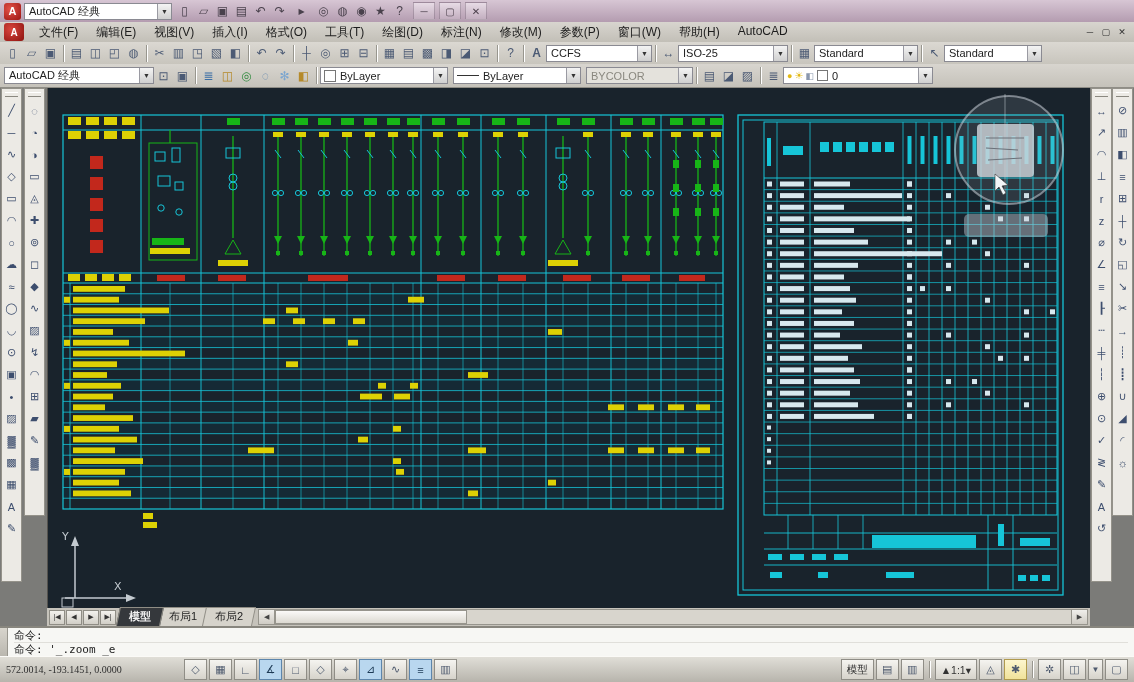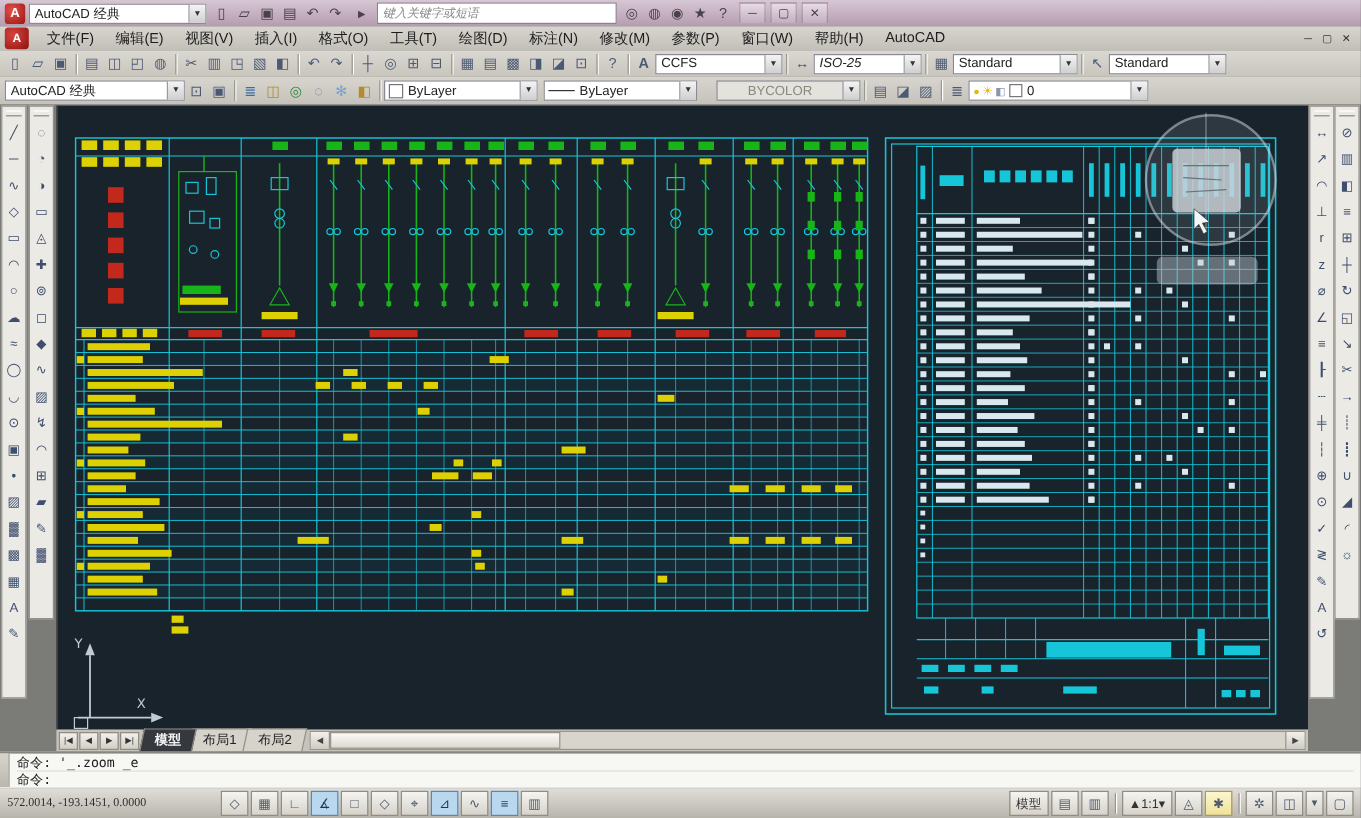--- a/index.html
+++ b/index.html
@@ -88,23 +88,20 @@
     </div>
     <span id="qa-icons" style="display:flex;">
         <span class="tb-ic">▯</span>
         <span class="tb-ic">▱</span>
         <span class="tb-ic">▣</span>
         <span class="tb-ic">▤</span>
         <span class="tb-ic">↶</span>
         <span class="tb-ic">↷</span>
       </span>
     <span class="tb-ic" style="font-size:8px;">▶</span>
-    <div class="search-box">
-        <span>键入关键字或短语</span>
-      </div>
     <span id="ic-icons" style="display:flex;">
         <span class="tb-ic">◎</span>
         <span class="tb-ic">◍</span>
         <span class="tb-ic">◉</span>
         <span class="tb-ic">★</span>
         <span class="tb-ic">?</span>
       </span>
     <span class="winbtn">─</span>
     <span class="winbtn">▢</span>
     <span class="winbtn">✕</span>
@@ -169,21 +166,21 @@
         <span class="tb-ic">?</span>
       </span>
     <span class="sep"></span>
     <span class="tb-ic" style="font-weight:bold;">A</span>
     <div class="combo" style="width:106px;">
       <span class="cval">CCFS</span>
         <span class="carr">▼</span>
     </div>
     <span class="sep"></span>
     <span class="tb-ic">↔</span>
-    <div class="combo" style="width:90px;font-style:italic;">
+    <div class="combo" style="width:110px;">
       <span class="cval">ISO-25</span>
         <span class="carr">▼</span>
     </div>
     <span class="sep"></span>
     <span class="tb-ic">▦</span>
     <div class="combo" style="width:104px;">
       <span class="cval">Standard</span>
         <span class="carr">▼</span>
     </div>
     <span class="sep"></span>
@@ -214,21 +211,21 @@
     <div class="combo" style="width:128px;">
       <span style="width:10px;height:10px;border:1px solid #777;background:#fff;margin-left:3px;"></span>
       <span class="cval">ByLayer</span>
         <span class="carr">▼</span>
     </div>
     <div class="combo" style="width:128px;margin-left:5px;">
       <span style="width:22px;border-top:1px solid #333;margin-left:3px;"></span>
       <span class="cval">ByLayer</span>
         <span class="carr">▼</span>
     </div>
-    <div class="combo disabled" style="width:120px;margin-left:16px;text-align:center;">
+    <div class="combo disabled" style="width:107px;margin-left:5px;">
       <span class="cval">BYCOLOR</span>
         <span class="carr">▼</span>
     </div>
     <span class="sep"></span>
     <span id="prop-extra-icons" class="icon-row">
         <span class="tb-ic">▤</span>
         <span class="tb-ic">◪</span>
         <span class="tb-ic">▨</span>
       </span>
     <span class="sep"></span>
@@ -892,22 +889,22 @@
       <span class="arr">◀</span>
       <span class="thumb"></span>
       <span style="flex:1"></span>
       <span class="arr">▶</span>
     </div>
   </div>
 
   <div class="cmd">
     <div class="cmd-handle"></div>
     <div class="cmd-lines">
+      <div>命令:</div>
       <div>命令: '_.zoom _e</div>
-      <div>命令:</div>
     </div>
   </div>
 
 
   <div class="statusbar">
     <div class="coords">572.0014, -193.1451, 0.0000</div>
     <div id="toggles" style="display:flex;">
         <span class="toggle" title="捕捉">◇</span>
         <span class="toggle" title="栅格">▦</span>
         <span class="toggle" title="正交">∟</span>

